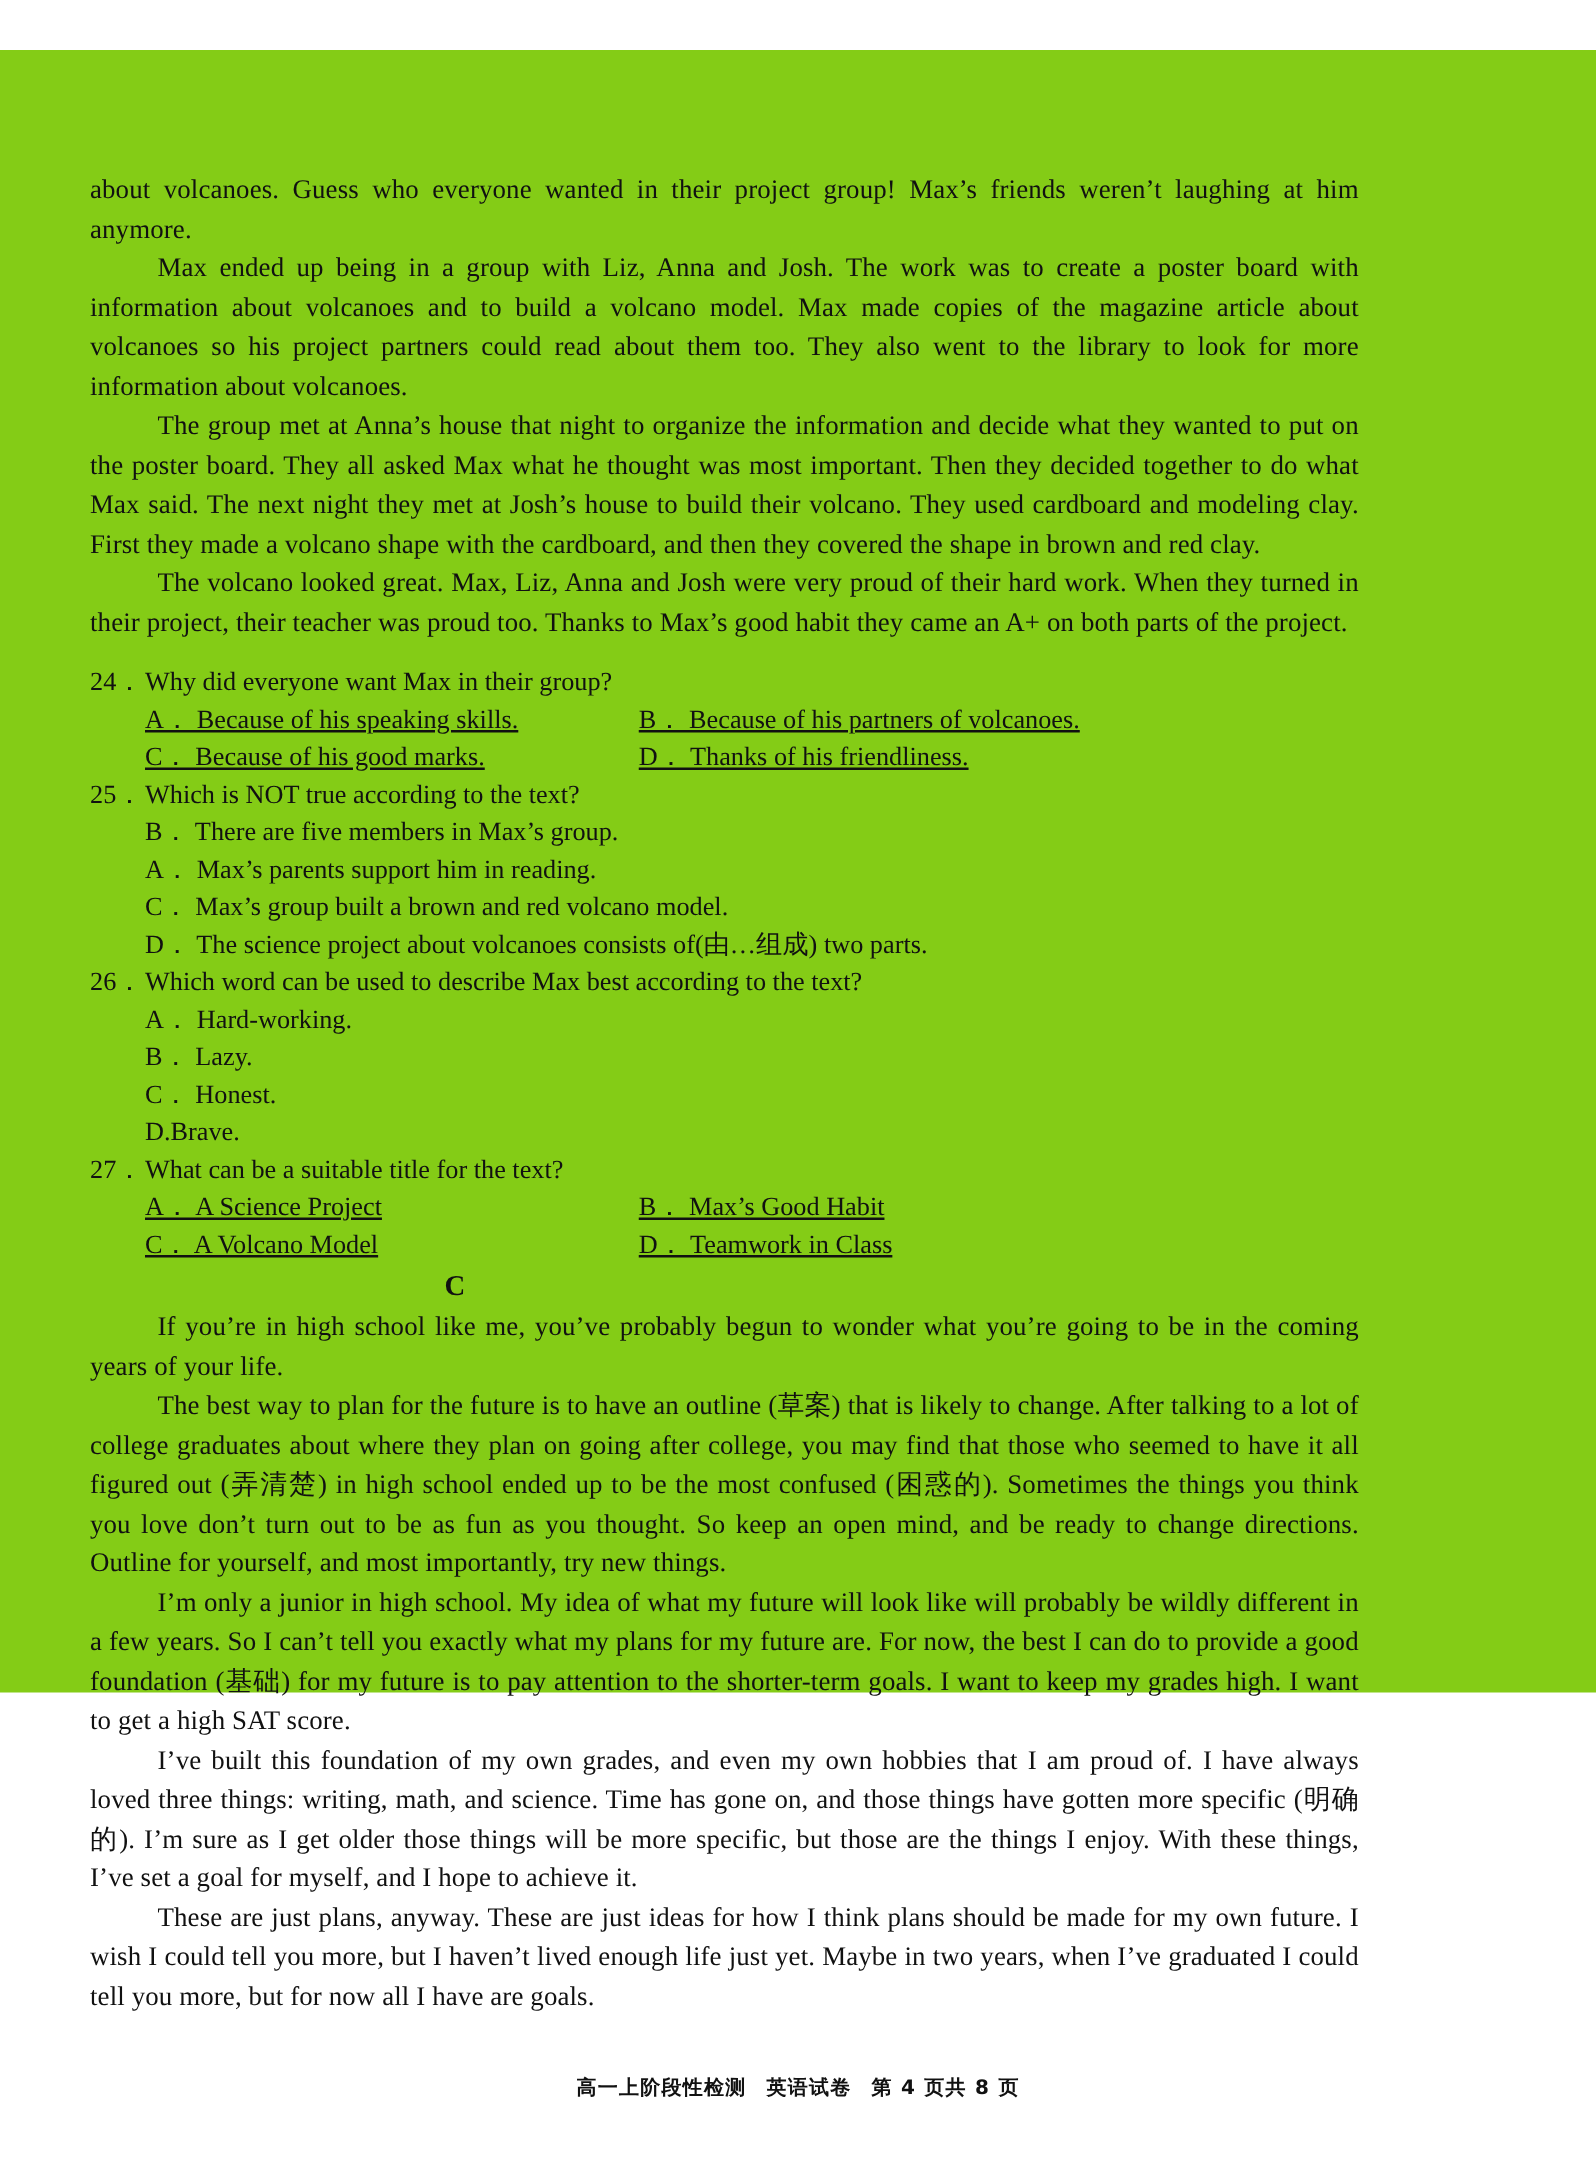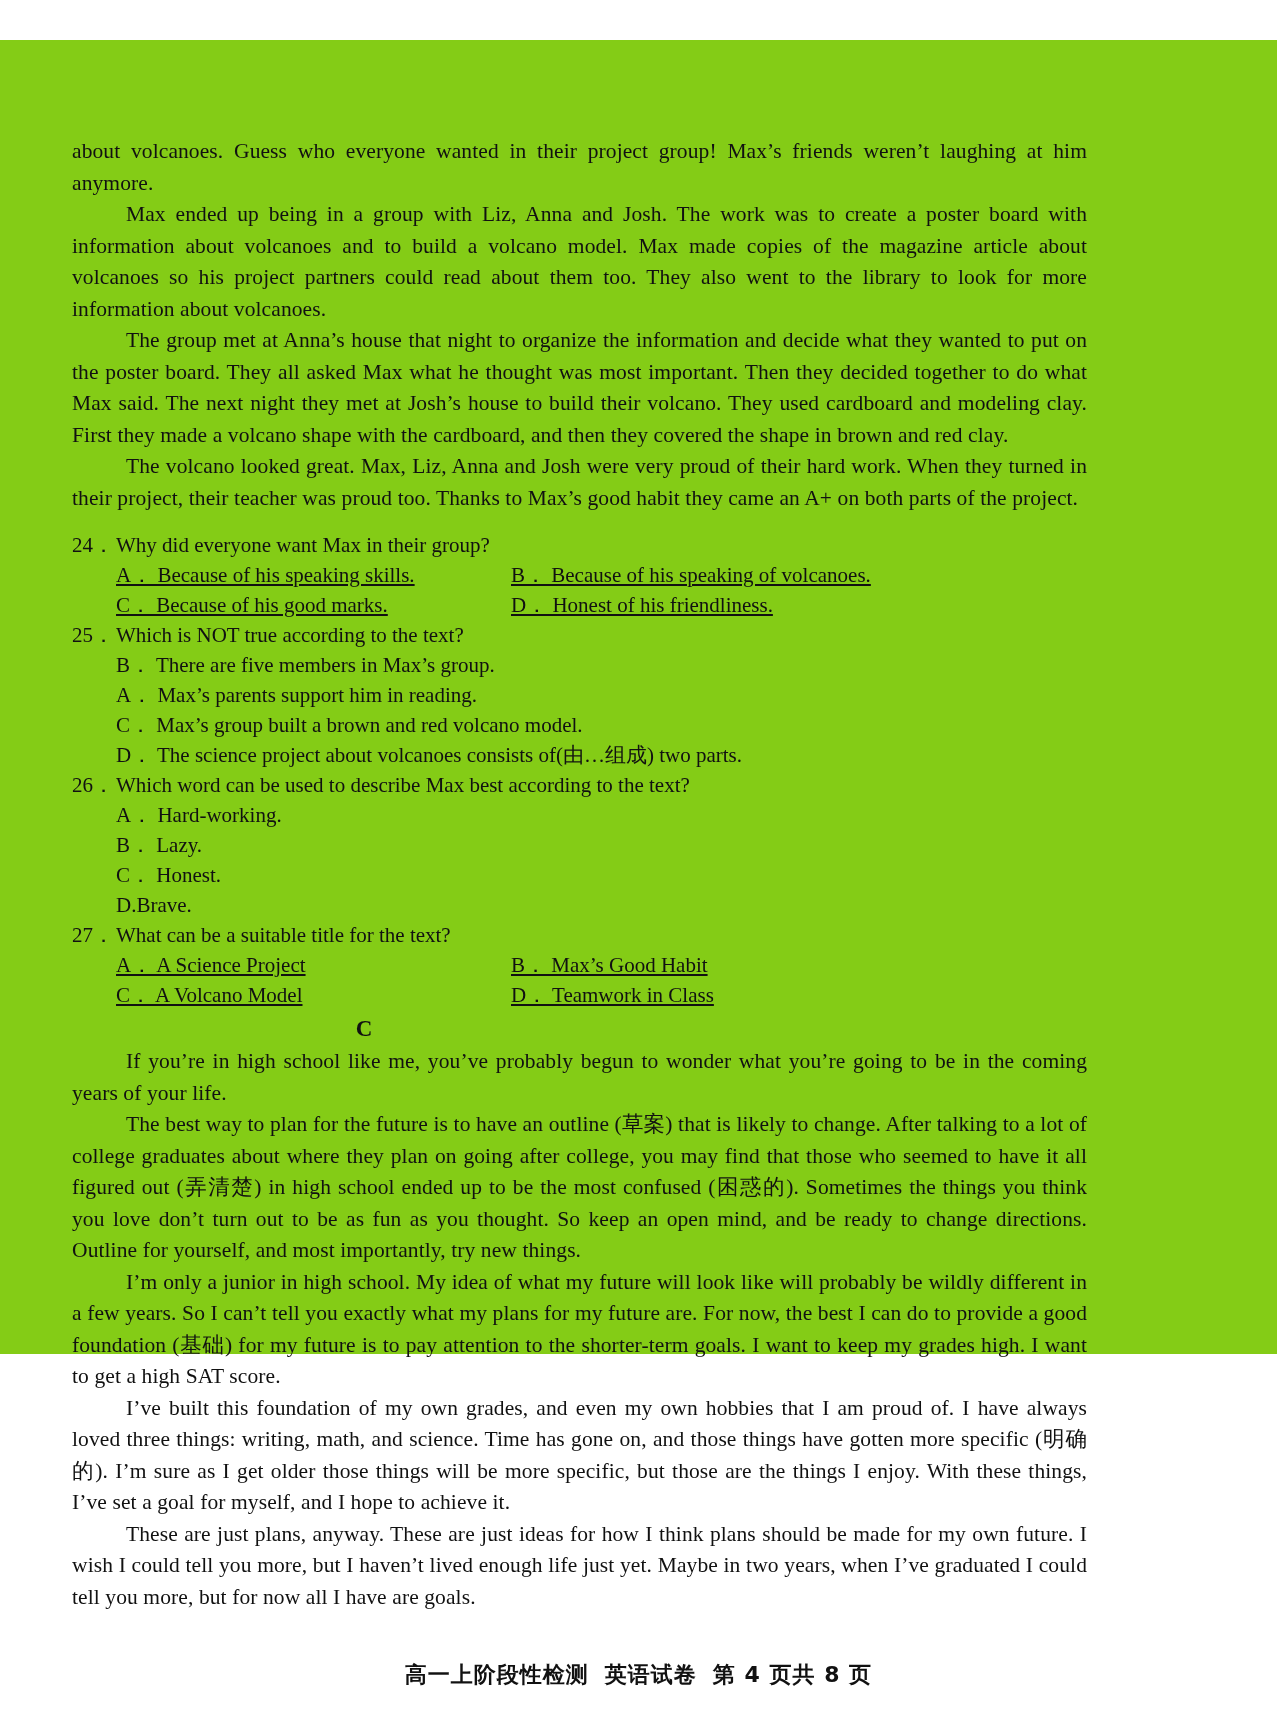--- a/index.html
+++ b/index.html
@@ -97,21 +97,21 @@
     margin: 4px 0 2px 0;
     letter-spacing: 1px;
     padding-right: 430px;
   }
   .footer {
     position: absolute;
     left: 0;
     right: 0;
     top: 1620px;
     text-align: center;
-    font-size: 22px;
+    font-size: 16px;
     font-weight: bold;
     letter-spacing: 1px;
     font-family: "DejaVu Sans", sans-serif;
   }
   .footer .sp { display: inline-block; width: 16px; }
   .blocktext { margin-top: 2px; }
 </style>
 </head>
 <body>
 
@@ -123,25 +123,25 @@
     <p class="para indent">The group met at Anna’s house that night to organize the information and decide what they wanted to put on the poster board. They all asked Max what he thought was most important. Then they decided together to do what Max said. The next night they met at Josh’s house to build their volcano. They used cardboard and modeling clay. First they made a volcano shape with the cardboard, and then they covered the shape in brown and red clay.</p>
     <p class="para indent">The volcano looked great. Max, Liz, Anna and Josh were very proud of their hard work. When they turned in their project, their teacher was proud too. Thanks to Max’s good habit they came an A+ on both parts of the project.</p>
 
     <div class="qblock">
       <div class="qline">
         <span class="qnum">24．</span>
         <span class="qtext">Why did everyone want Max in their group?</span>
       </div>
       <div class="opts-row">
         <span class="opt opt-a">A． Because of his speaking skills.</span>
-        <span class="opt opt-b">B． Because of his speaking of volcanoes.</span>
+        <span class="opt opt-b">B． Because of his partners of volcanoes.</span>
       </div>
       <div class="opts-row">
         <span class="opt opt-a">C． Because of his good marks.</span>
-        <span class="opt opt-b">D． Honest of his friendliness.</span>
+        <span class="opt opt-b">D． Thanks of his friendliness.</span>
       </div>
     </div>
 
     <div>
       <div class="qline">
         <span class="qnum">25．</span>
         <span class="qtext">Which is NOT true according to the text?</span>
       </div>
       <div class="opt-stack">
         <div>B． There are five members in Max’s group.</div>

